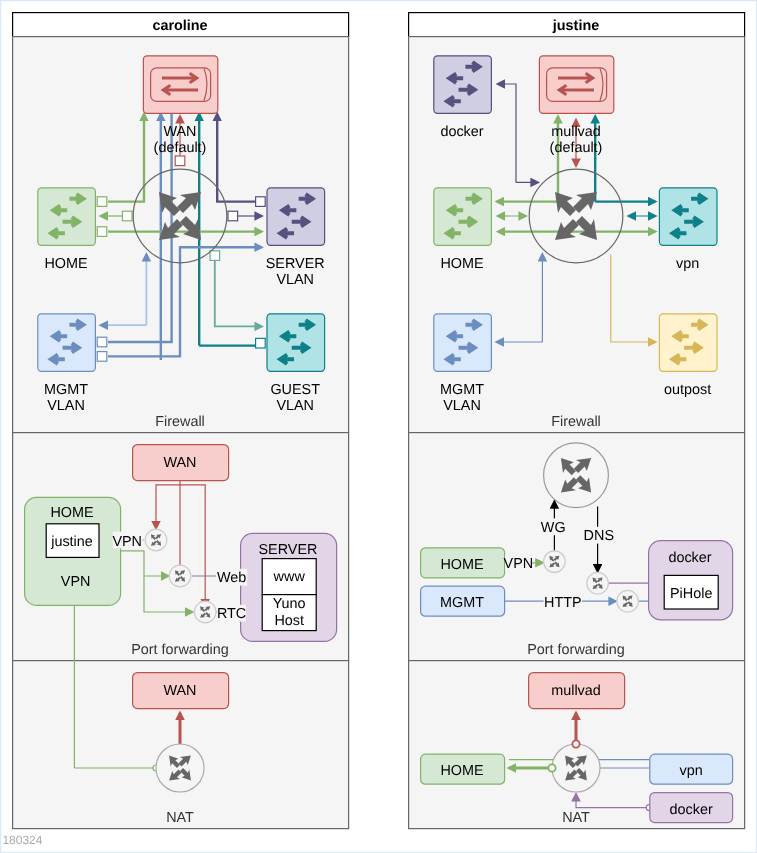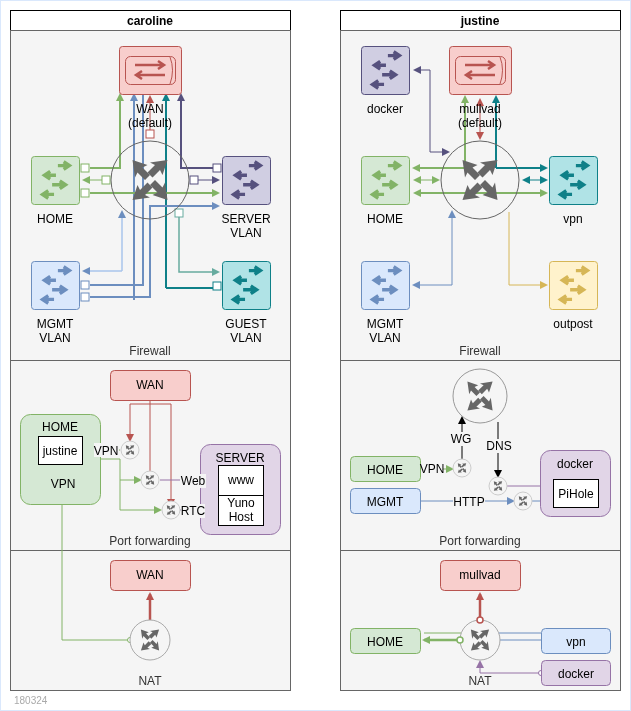--- a/index.html
+++ b/index.html
@@ -3,21 +3,21 @@
 <meta charset="utf-8">
 <style>
   html, body { margin:0; padding:0; }
   body { width:631px; height:711px; background:#ffffff; position:relative; overflow:hidden;
          font-family:"Liberation Sans", sans-serif; font-size:12px; color:#000; }
   .page-border { position:absolute; left:0; top:0; width:629px; height:709px; border:1px solid #dae8fc; }
   svg#diagram { position:absolute; left:0; top:0; }
   .lbl { font-family:"Liberation Sans", sans-serif; font-size:12px; fill:#000; }
   .lbl-gray { font-family:"Liberation Sans", sans-serif; font-size:12px; fill:#333; }
   .title { font-family:"Liberation Sans", sans-serif; font-size:12px; font-weight:bold; fill:#000; }
-  .footer { position:absolute; left:14px; top:695px; font-size:10px; color:#aaa; }
+  .footer { position:absolute; left:2px; top:695px; font-size:10px; color:#aaa; }
 </style>
 </head>
 <body>
 
 <div class="page-border"></div>
 
 <svg id="diagram" width="631" height="711" viewBox="0 0 631 711">
   <defs>
     <marker id="ag" markerWidth="8" markerHeight="8" refX="6" refY="4" orient="auto" markerUnits="userSpaceOnUse">
         <path d="M0,0 L8,4 L0,8 z" fill="#82b366"></path>

